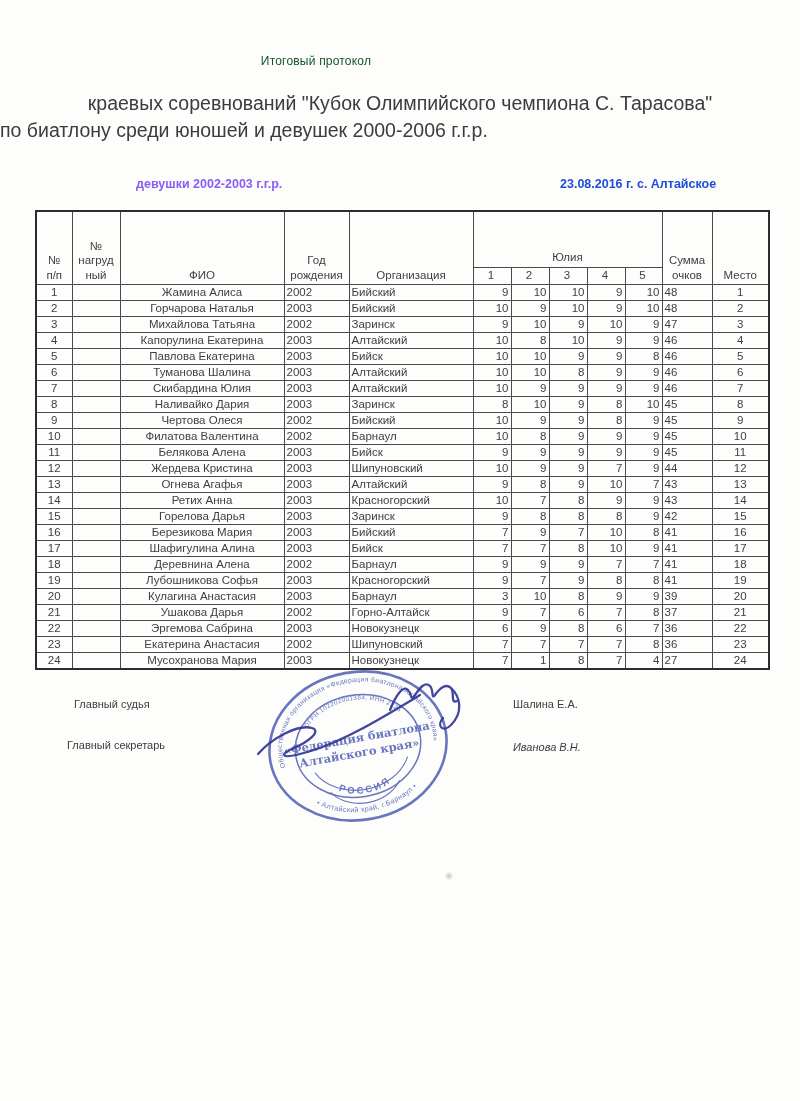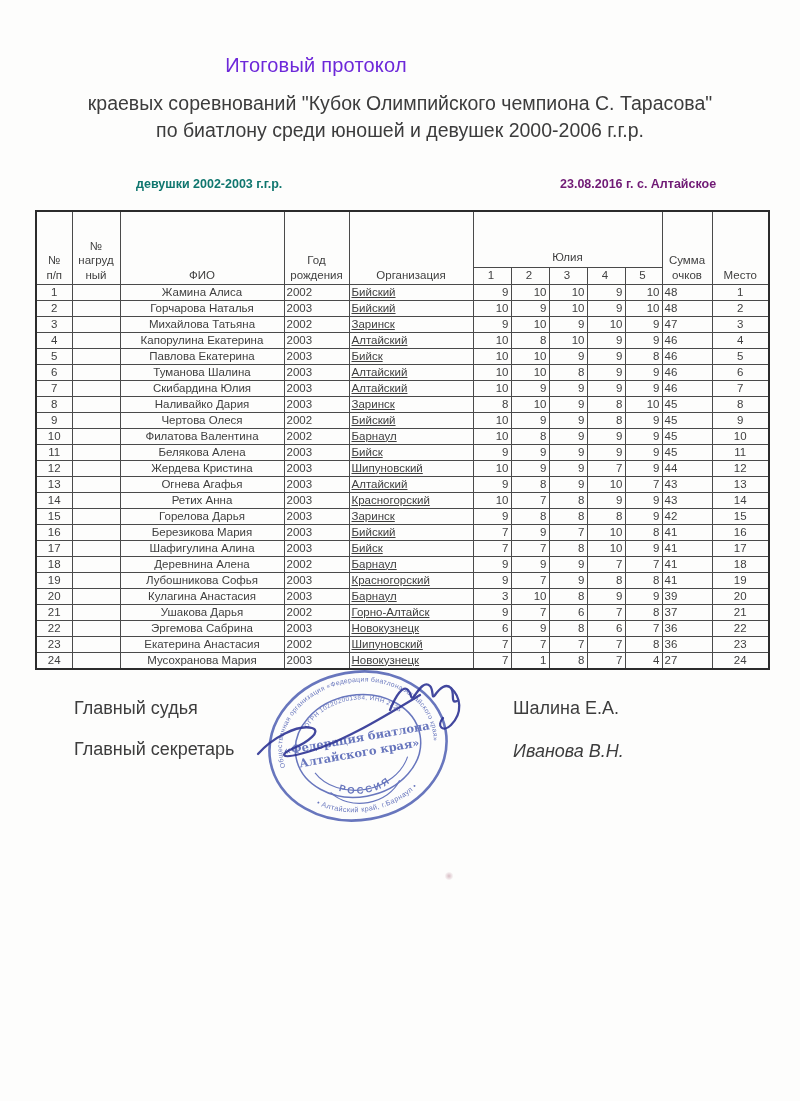--- a/index.html
+++ b/index.html
@@ -1,52 +1,52 @@
 <!DOCTYPE html>
 <html><head>
 <meta charset="utf-8">
 <style>
   html,body{margin:0;padding:0;}
   body{width:800px;height:1101px;background:#fdfdfc;position:relative;
        font-family:"Liberation Sans", sans-serif;color:#3d3d3d;overflow:hidden;}
   .page{position:absolute;inset:0;}
   .title{position:absolute;top:54px;left:0;width:632px;text-align:center;
-         font-size:20px;color:#6d28d9;letter-spacing:0.2px;}
+         font-size:12px;color:#14532d;letter-spacing:0.2px;}
   .subtitle1{position:absolute;top:92px;left:0;width:800px;text-align:center;
          font-size:19.5px;color:#3c3c3c;}
-  .subtitle2{position:absolute;top:119px;left:0;width:800px;text-align:center;
+  .subtitle2{position:absolute;top:119px;left:0;width:800px;
          font-size:19.5px;color:#3c3c3c;}
-  .group-label{position:absolute;top:177px;left:136px;font-size:12.5px;font-weight:bold;color:#0f766e;}
-  .date-loc{position:absolute;top:177px;left:560px;font-size:12.5px;font-weight:bold;color:#701a75;}
+  .group-label{position:absolute;top:177px;left:136px;font-size:12.5px;font-weight:bold;color:#8b5cf6;}
+  .date-loc{position:absolute;top:177px;left:560px;font-size:12.5px;font-weight:bold;color:#1d4ed8;}
 
   table.results{position:absolute;top:210px;left:35px;width:733px;table-layout:fixed;
          border-collapse:collapse;font-size:11.5px;color:#3f3f3f;}
   table.results th, table.results td{border:1px solid #4a4a4a;padding:0 2px;
          overflow:hidden;white-space:nowrap;font-weight:normal;}
   table.results{border:2px solid #2c2c2c;}
   table.results thead th{vertical-align:bottom;text-align:center;line-height:1.25;padding-bottom:2px;}
   .pre{white-space:pre-line !important;}
   tr.main-hdr{height:56px;}
   tr.sub-hdr{height:17px;}
   tr.sub-hdr th{text-align:right;padding-right:4px;}
   table.results tbody tr{height:15.5px;}
   table.results tbody td{line-height:15px;}
   td.cell-num{text-align:center;}
   td.cell-bib{}
   td.cell-name{text-align:center;padding-left:4px;}
   td.cell-year{text-align:left;padding-right:3px;}
-  td.cell-org{text-align:left;padding-left:4px;text-decoration:underline;}
+  td.cell-org{text-align:left;padding-left:4px;}
   td.cell-pts{text-align:right;padding-right:5px;}
   td.cell-total{text-align:left;padding-right:6px;}
   td.cell-place{text-align:center;}
 
-  .footer-label{position:absolute;font-size:18px;color:#3d3d3d;}
+  .footer-label{position:absolute;font-size:11px;color:#3d3d3d;}
   .judge-label{top:698px;left:74px;}
   .judge-name{top:698px;left:513px;}
-  .secretary-label{top:739px;left:74px;}
+  .secretary-label{top:739px;left:67px;}
   .secretary-name{top:741px;left:513px;font-style:italic;}
 
   .stamp-wrap{position:absolute;left:240px;top:662px;width:240px;height:170px;}
   .smudge{position:absolute;left:444px;top:872px;width:10px;height:8px;border-radius:50%;
           background:radial-gradient(circle, rgba(186,138,152,0.55) 0%, rgba(186,138,152,0) 70%);}
 </style>
 </head>
 <body>
 
 <div class="page">

